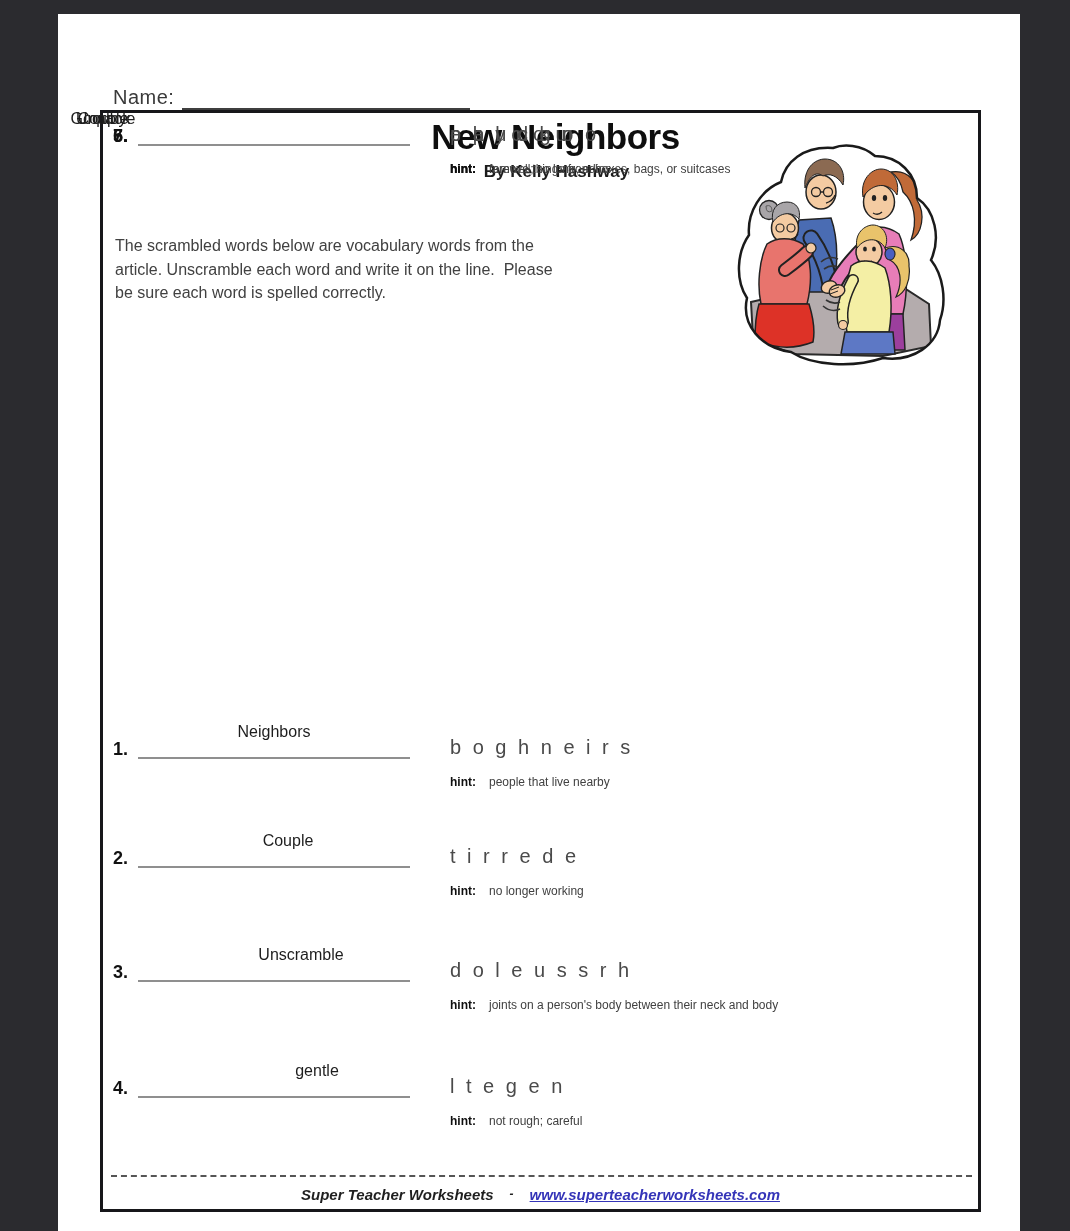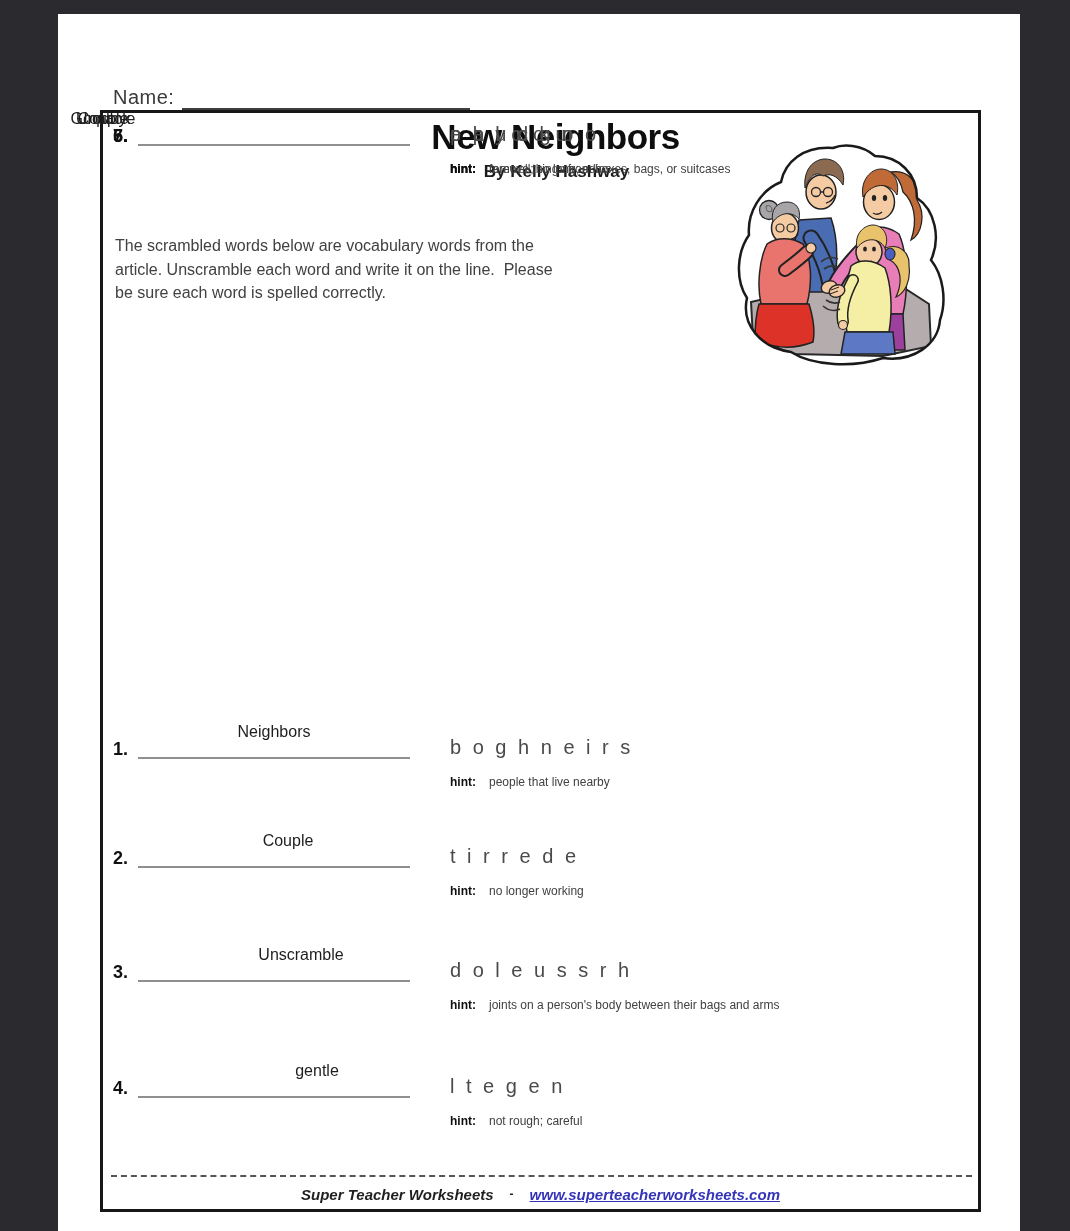--- a/index.html
+++ b/index.html
@@ -198,21 +198,21 @@
       </span>
     </div>
 
     <div class="item">
       <span class="number">3.</span>
       <span class="answer">Unscramble</span>
       <span class="blank"></span>
       <span class="scrambled">d o l e u s s r h</span>
       <span class="hint">
         <span class="hint-label">hint:</span>
-        <span class="hint-text">joints on a person's body between their bags and arms</span>
+        <span class="hint-text">joints on a person's body between their neck and body</span>
       </span>
     </div>
 
     <div class="item">
       <span class="number">4.</span>
       <span class="answer">gentle</span>
       <span class="blank"></span>
       <span class="scrambled">l t e g e n</span>
       <span class="hint">
         <span class="hint-label">hint:</span>

